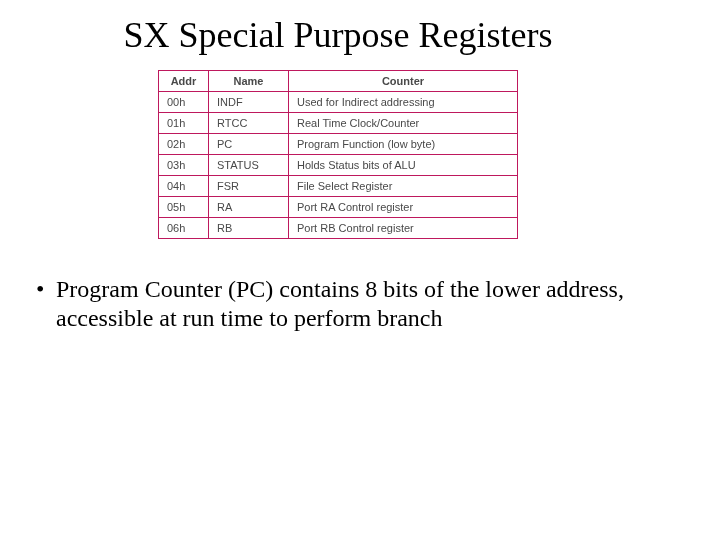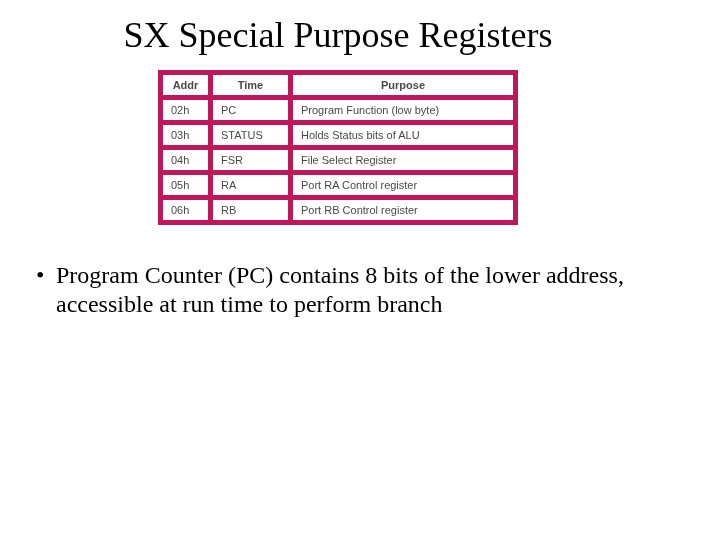--- a/index.html
+++ b/index.html
@@ -29,21 +29,21 @@
     margin: 14px auto 0 auto;
   }
   table {
     border-collapse: collapse;
     width: 100%;
     font-family: Arial, Helvetica, sans-serif;
     font-size: 11px;
     color: #494949;
   }
   th, td {
-    border: 5px solid #be185d;
+    border: 1px solid #be185d;
     padding: 4px 8px;
     text-align: left;
   }
   th {
     font-weight: bold;
     text-align: center;
   }
   col.addr { width: 50px; }
   col.name { width: 80px; }
   col.func { }
@@ -77,25 +77,35 @@
   <div class="table-wrap">
     <table>
       <colgroup>
         <col class="addr">
           <col class="name">
           <col class="func">
       </colgroup>
       <thead>
         <tr>
           <th>Addr</th>
-          <th>Time</th>
-          <th>Purpose</th>
+          <th>Name</th>
+          <th>Counter</th>
         </tr>
       </thead>
       <tbody>
+        <tr>
+          <td>00h</td>
+          <td>INDF</td>
+          <td>Used for Indirect addressing</td>
+        </tr>
+        <tr>
+          <td>01h</td>
+          <td>RTCC</td>
+          <td>Real Time Clock/Counter</td>
+        </tr>
         <tr>
           <td>02h</td>
           <td>PC</td>
           <td>Program Function (low byte)</td>
         </tr>
         <tr>
           <td>03h</td>
           <td>STATUS</td>
           <td>Holds Status bits of ALU</td>
         </tr>

